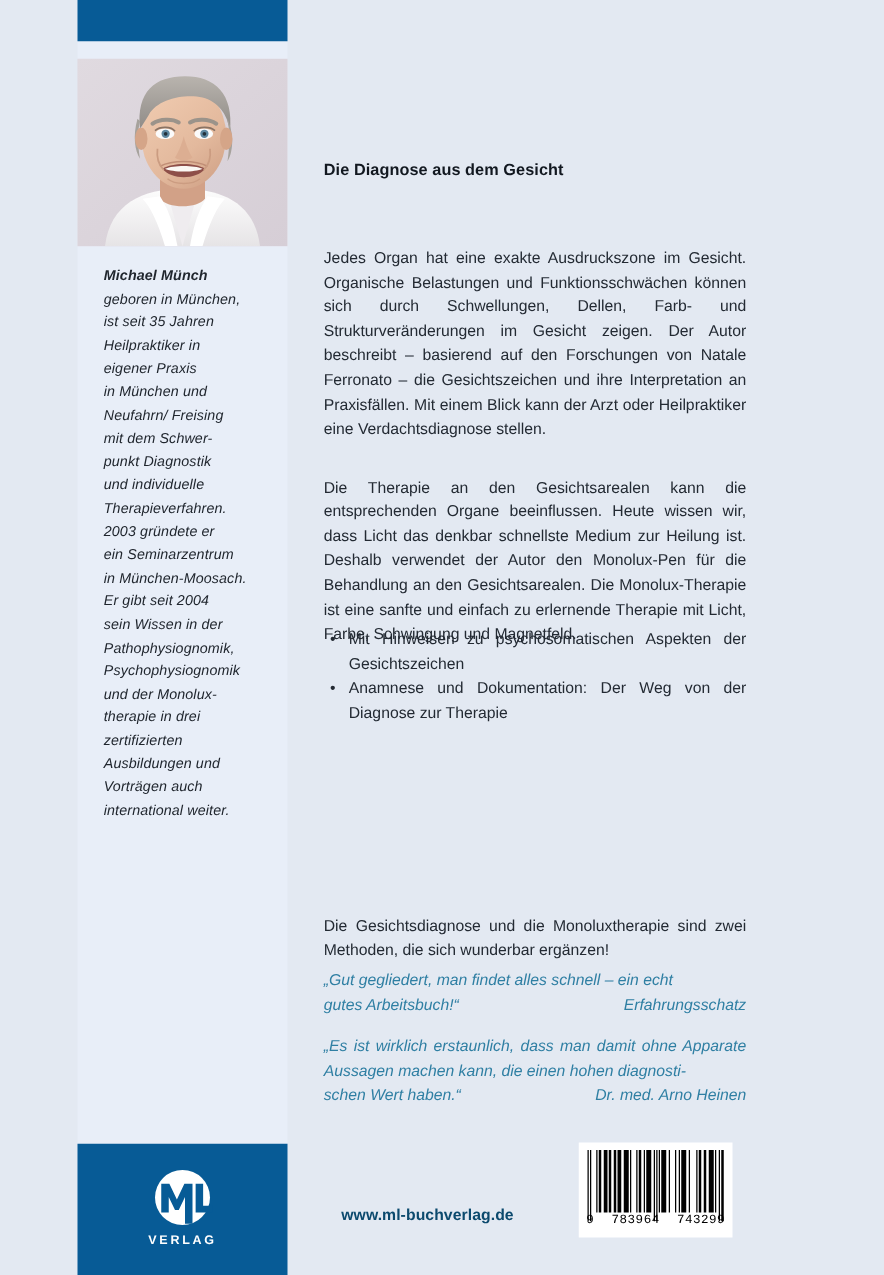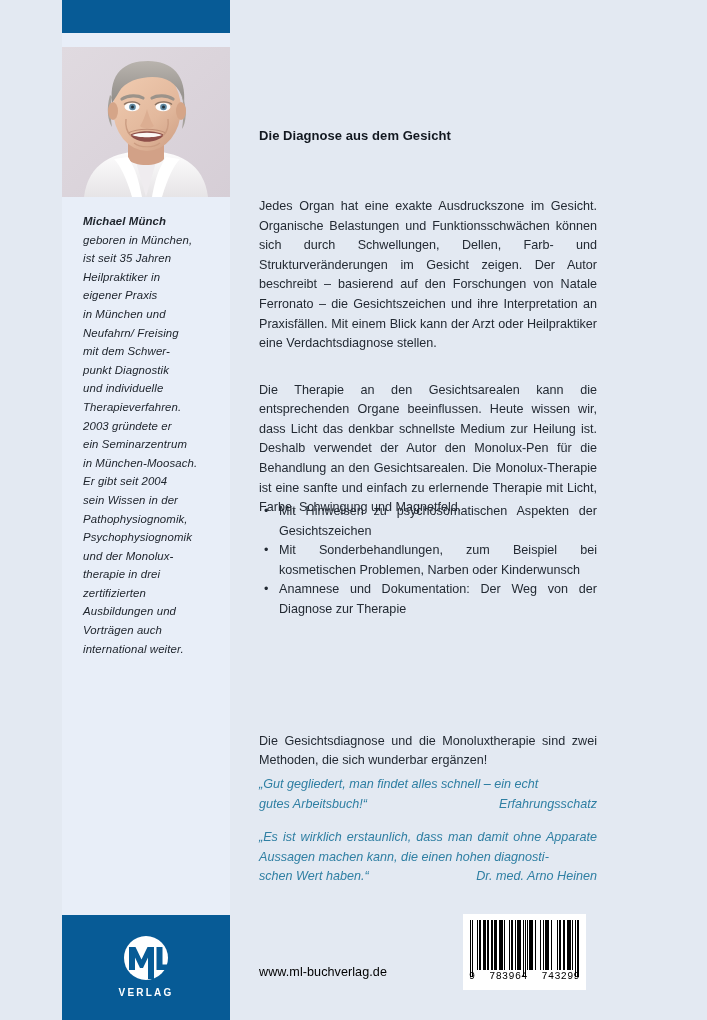--- a/index.html
+++ b/index.html
@@ -172,25 +172,25 @@
   #testimonial-2 { top: 828px; }
   .testimonial-lastrow {
     display: flex;
     justify-content: space-between;
     align-items: center;
   }
 
   
   #website-url {
     position: absolute;
-    left: 259px;
+    left: 273px;
     top: 965px;
     font-size: 12.6px;
-    font-weight: normal;
-    color: #000000;
+    font-weight: bold;
+    color: #0c4a6e;
     letter-spacing: 0.005em;
   }
 
   
   #isbn-barcode {
     position: absolute;
     left: 463px;
     top: 914px;
     width: 123px;
     height: 76px;
@@ -341,21 +341,20 @@
 <div id="main-content">
 
   <div id="content-heading">Die Diagnose aus dem Gesicht</div>
 
   <p class="body-paragraph" id="paragraph-1">Jedes Organ hat eine exakte Ausdruckszone im Gesicht. Organische Belastungen und Funktionsschwächen können sich durch Schwellungen, Dellen, Farb- und Strukturveränderungen im Gesicht zeigen. Der Autor beschreibt – basierend auf den Forschungen von Natale Ferronato – die Gesichtszeichen und ihre Interpretation an Praxisfällen. Mit einem Blick kann der Arzt oder Heilpraktiker eine Verdachtsdiagnose stellen.</p>
 
   <p class="body-paragraph" id="paragraph-2">Die Therapie an den Gesichtsarealen kann die entsprechenden Organe beeinflussen. Heute wissen wir, dass Licht das denkbar schnellste Medium zur Heilung ist. Deshalb verwendet der Autor den Monolux-Pen für die Behandlung an den Gesichtsarealen. Die Monolux-Therapie ist eine sanfte und einfach zu erlernende Therapie mit Licht, Farbe, Schwingung und Magnetfeld.</p>
 
   <ul id="feature-list">
     <li>Mit Hinweisen zu psychosomatischen Aspekten der Gesichtszeichen</li>
-    <li>Mit Sonderbehandlungen, zum Beispiel bei kosmetischen Problemen, Narben oder Kinderwunsch</li>
     <li>Anamnese und Dokumentation: Der Weg von der Diagnose zur Therapie</li>
   </ul>
 
   <p class="body-paragraph" id="paragraph-closing">Die Gesichtsdiagnose und die Monoluxtherapie sind zwei Methoden, die sich wunderbar ergänzen!</p>
 
   <div class="testimonial" id="testimonial-1">
     <span>„Gut gegliedert, man findet alles schnell – ein echt</span>
     <div class="testimonial-lastrow">
       <span>gutes Arbeitsbuch!“</span>
       <span>Erfahrungsschatz</span>

